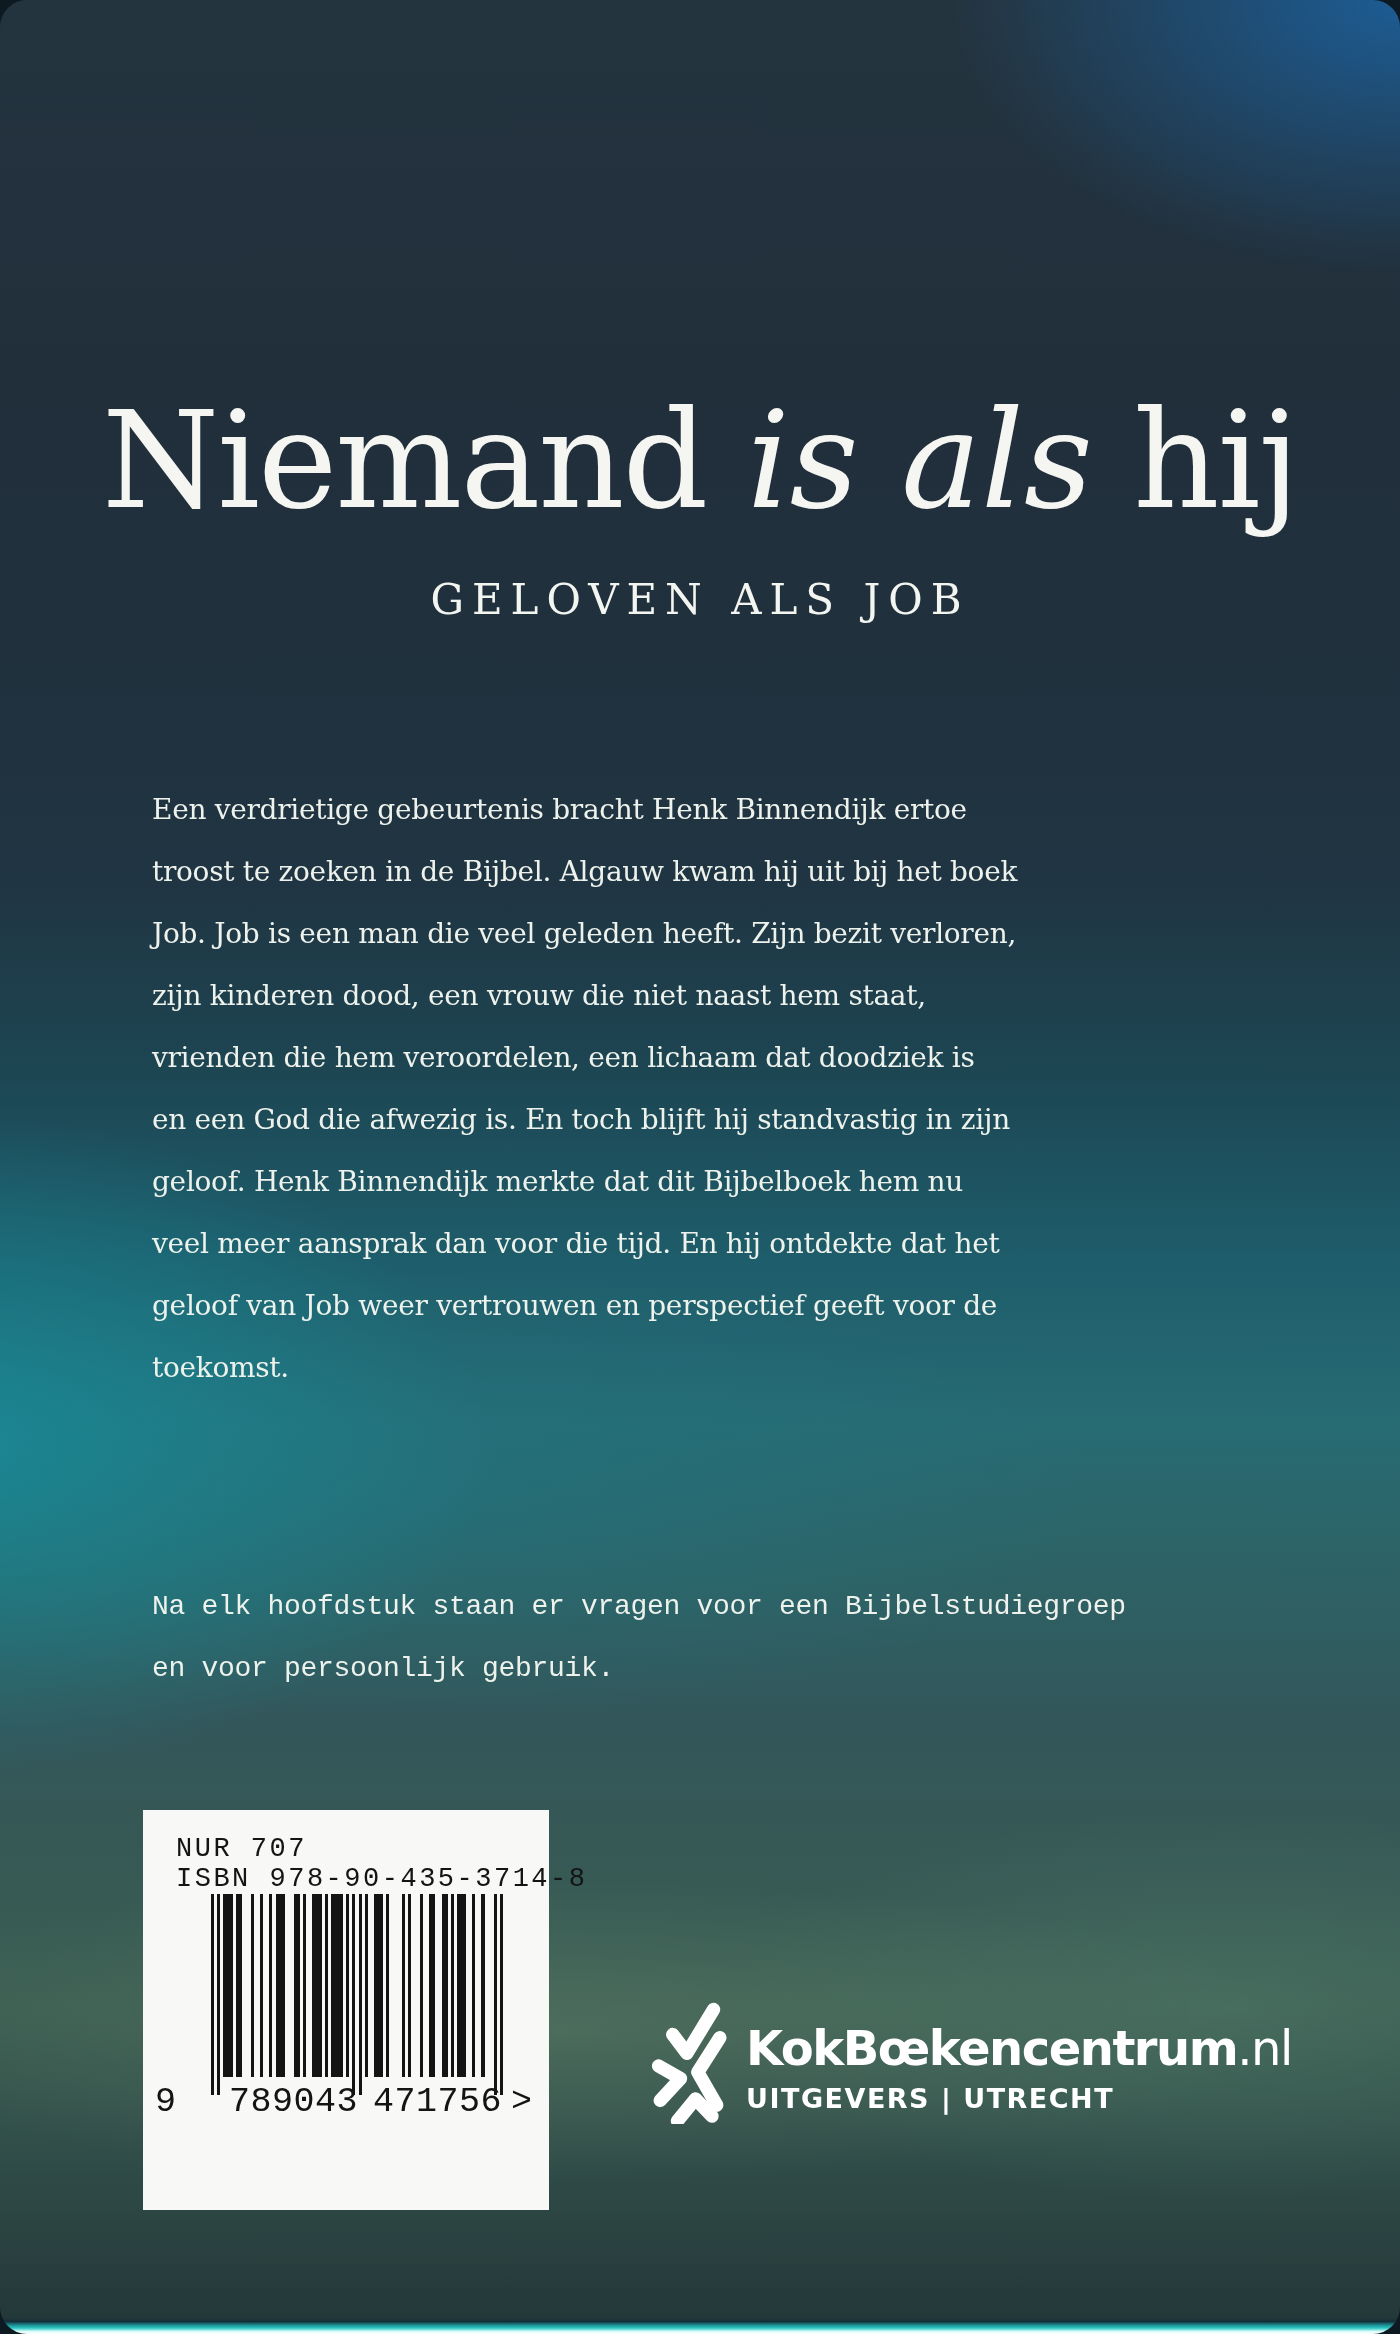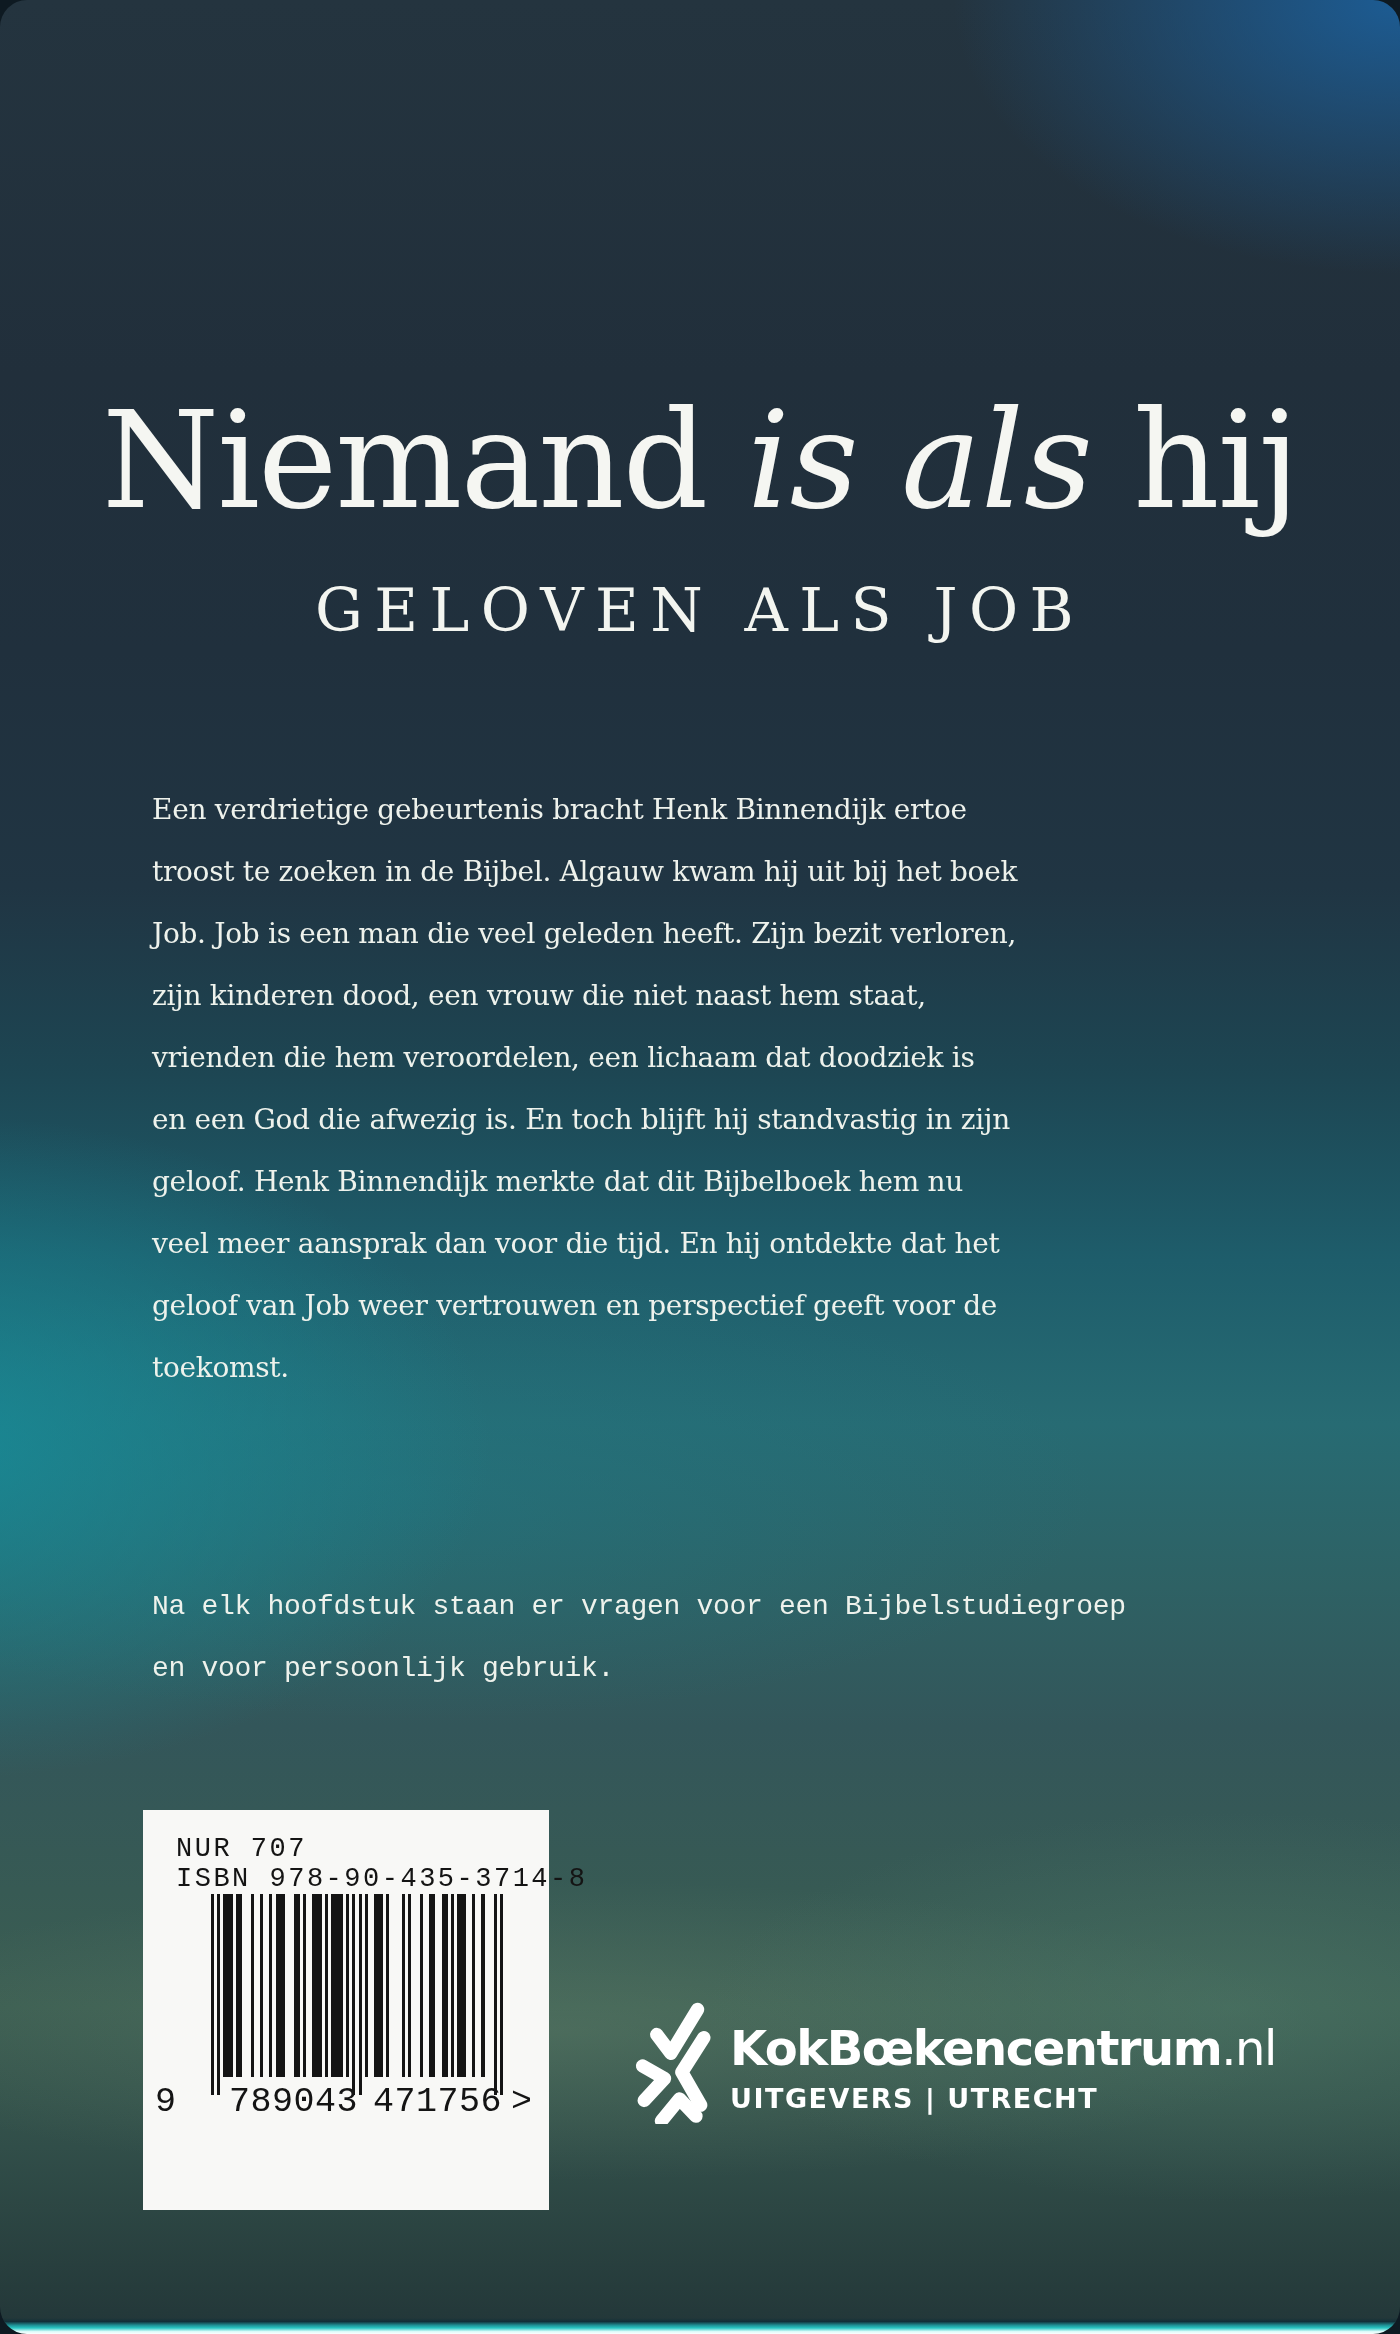--- a/index.html
+++ b/index.html
@@ -31,21 +31,21 @@
   .title {
     position: absolute; top: 388px; left: 0; width: 100%;
     margin: 0; text-align: center;
     font-size: 134px; font-weight: 400; line-height: 1.1;
     letter-spacing: -2px; color: #f5f6f2;
   }
   .title em { font-style: italic; letter-spacing: 0; }
   .subtitle {
     position: absolute; top: 575px; left: 0; width: 100%;
     text-align: center;
-    font-size: 60px; letter-spacing: 0.19em; color: #f3f5f0;
+    font-size: 42px; letter-spacing: 0.19em; color: #f3f5f0;
   }
   .bodytext {
     position: absolute; left: 152px; width: 1160px; margin: 0;
     font-size: 28px; line-height: 62px; letter-spacing: -0.3px;
     color: #eef2ec; white-space: pre-line;
   }
   .p1 { top: 779px; }
   .p2 { top: 1576px; font-family: Liberation Mono, monospace; }
 
   .barcode-box {
@@ -64,21 +64,21 @@
   .bc-digit {
     position: absolute; top: 272px;
     font-family: "Liberation Mono", "DejaVu Sans Mono", monospace;
     font-size: 35px; color: #141414; letter-spacing: 0.5px; white-space: nowrap;
   }
   .d-first { left: 12px; }
   .d-g1    { left: 86px; }
   .d-g2    { left: 230px; }
   .d-arrow { left: 368px; }
 
-  .publisher { position: absolute; left: 632px; top: 2000px; display: flex; }
+  .publisher { position: absolute; left: 648px; top: 2000px; display: flex; }
   .pub-mark { width: 84px; height: 124px; }
   .pub-text { margin-left: 14px; padding-top: 24px; font-family: "DejaVu Sans", sans-serif; color: #ffffff; }
   .pub-name { font-size: 48px; font-weight: 700; letter-spacing: -1.5px; line-height: 1; white-space: nowrap; }
   .pub-name .tld { font-weight: 400; }
   .pub-tagline {
     margin-top: 11px;
     font-size: 27px; font-weight: 700; letter-spacing: 1.5px; white-space: nowrap;
   }
 </style>
 </head>

